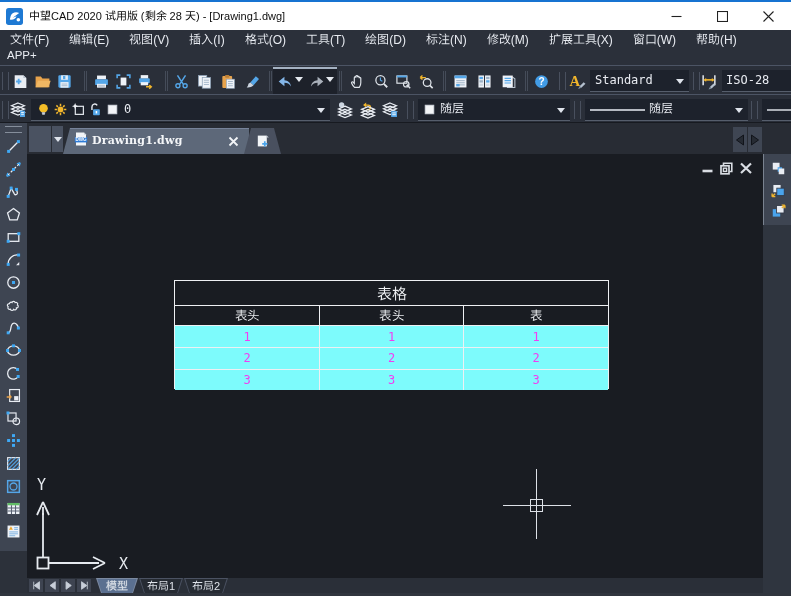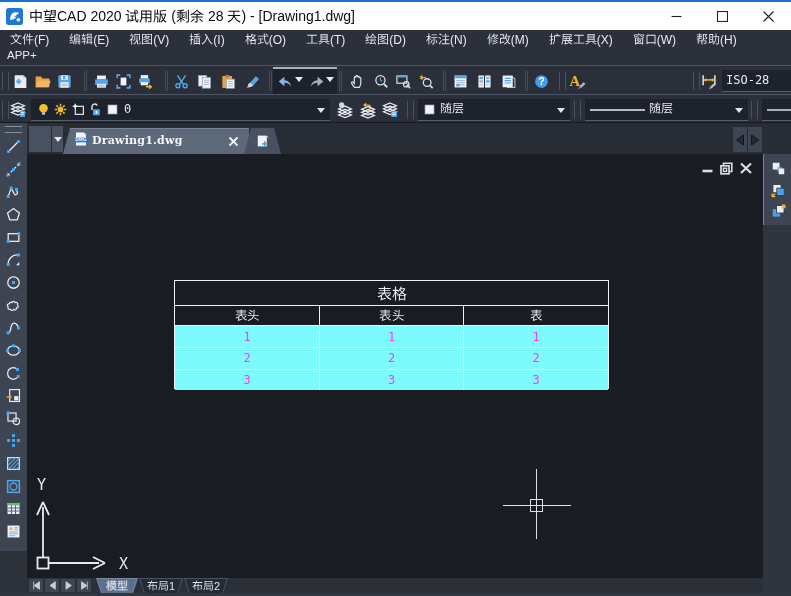--- a/index.html
+++ b/index.html
@@ -9,21 +9,21 @@
   .abs{position:absolute;}
   .cjk{width:1em;height:1em;display:inline-block;vertical-align:-0.12em;overflow:visible;}
   .cjk path{fill:currentColor;}
   .cjkb .cjk path{stroke:currentColor;stroke-width:26;}
   svg.ic{display:block;}
 
   
   #title-accent{left:0;top:0;width:791px;height:2px;background:#1673d1;}
   #titlebar{left:0;top:2px;width:791px;height:28px;background:#ffffff;color:#101010;}
   #app-logo{left:6px;top:6px;width:17px;height:17px;}
-  #title-text{left:29px;top:0;height:20px;line-height:28px;font-size:14px;color:#0d0d0d;white-space:nowrap;}
+  #title-text{left:29px;top:0;height:20px;line-height:28px;font-size:11px;color:#0d0d0d;white-space:nowrap;}
   .winbtn{top:0;width:46px;height:28px;display:flex;align-items:center;justify-content:center;}
   #btn-min{left:653px;}
   #btn-max{left:699px;}
   #btn-close{left:745px;}
 
   
   #menubar{left:0;top:30px;width:791px;height:20px;background:#2b303a;display:flex;align-items:center;}
   .menu-item{padding:0 10px;font-size:12px;color:#e8ebf1;line-height:20px;white-space:nowrap;}
   #appbar{left:0;top:50px;width:791px;height:15px;background:#2b303a;}
   #app-plus{left:7px;top:-1px;font-size:11.5px;color:#e8ebf1;}
@@ -367,20 +367,24 @@
           <text x="8" y="11.4" font-size="9.5" font-weight="bold" fill="#fff" text-anchor="middle" font-family="Liberation Sans,sans-serif">?</text>
         </svg>
       </div>
       <div class="gripv" style="position: absolute; left: 559px; top: 6px;"></div>
       <div class="tbtn" style="position: absolute; left: 569px; top: 6px;">
         <svg class="ic" width="18" height="18" viewBox="0 0 16 16">
           <text x="0.5" y="12.5" font-size="13" font-weight="bold" fill="#f2b62c" font-family="Liberation Serif,serif">A</text>
           <path d="M9.4 12.6l3.6-3.6 1.6 1.4-3.6 3.6z" fill="#b5c1cf"></path>
           <path d="M8.2 15l1.2-2.4 1.6 1.4z" fill="#8795a6"></path>
         </svg>
+      </div>
+      <div class="combo" style="position: absolute; left: 590px; top: 4px; width: 99px;">
+        <span class="val" style="position:absolute;left:5px;top:3px;">Standard</span>
+        <span class="dd"></span>
       </div>
       <div class="gripv" style="position: absolute; left: 693px; top: 6px;"></div>
       <div class="tbtn" style="position: absolute; left: 700px; top: 6px;">
         <svg class="ic" width="18" height="18" viewBox="0 0 16 16">
           <path d="M2.8 2.8v9M13.2 2.8v9" stroke="#e9edf3" stroke-width="1.3"></path>
           <path d="M4.6 7h6.8" stroke="#f2b62c" stroke-width="1.4"></path>
           <path d="M2.9 7l2.6-1.7v3.4zM13.1 7l-2.6-1.7v3.4z" fill="#f2b62c"></path>
           <path d="M8.8 13.4l3.2-3.2 1.5 1.3-3.2 3.2z" fill="#b5c1cf"></path>
           <path d="M7.6 15.6l1.2-2.2 1.5 1.3z" fill="#8795a6"></path>
         </svg>

